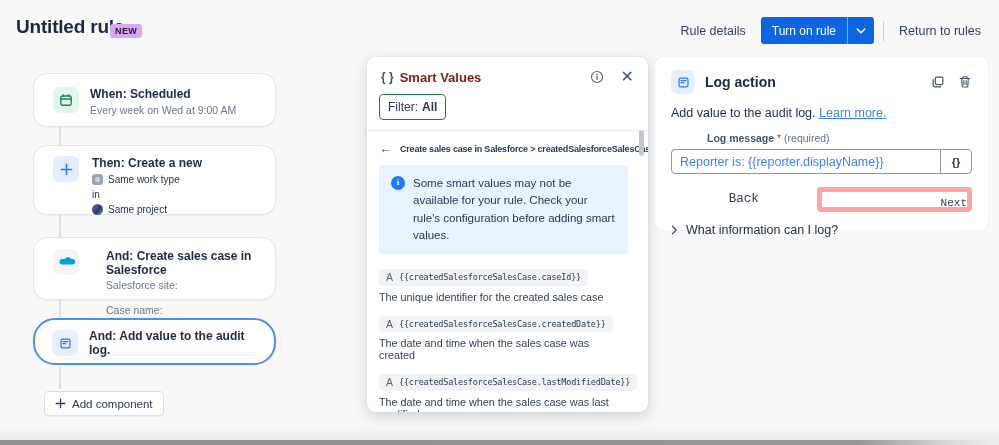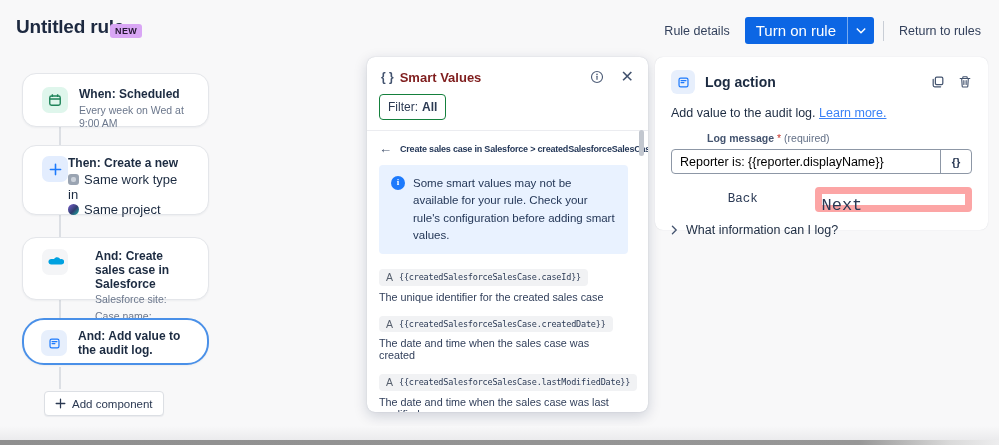--- a/index.html
+++ b/index.html
@@ -7,32 +7,32 @@
        font-family:"Liberation Sans",sans-serif;background:#f8f8f9;color:#1c2b41;}
   .abs{position:absolute;}
 
   
   .page-title{left:16px;top:16px;font-size:19px;font-weight:700;color:#1d2940;letter-spacing:-.2px;}
   .badge-new{left:110px;top:24px;background:#d9a6f5;color:#241733;font-size:9px;font-weight:700;
              padding:2px 5px;border-radius:3px;letter-spacing:.4px;}
   .hdr-actions{right:12px;top:17px;display:flex;align-items:center;gap:9px;}
   .txt-btn{font-size:12.5px;font-weight:500;color:#33415c;padding:5px 6px;border-radius:3px;cursor:pointer;}
   .split-btn{display:flex;align-items:stretch;background:#0c66e4;border-radius:3px;color:#fff;height:27px;cursor:pointer;}
-  .split-main{display:flex;align-items:center;padding:0 11px;font-size:15px;font-weight:500;}
+  .split-main{display:flex;align-items:center;padding:0 11px;font-size:12px;font-weight:500;}
   .split-chev{display:flex;align-items:center;padding:0 8px;border-left:1px solid rgba(255,255,255,.45);}
   .vdiv{width:1px;height:20px;background:#c9ced6;}
 
   
-  .card{left:22px;width:187px;background:#fff;border:1px solid #e4e6ea;border-radius:14px;
+  .card{left:33px;width:243px;background:#fff;border:1px solid #e4e6ea;border-radius:14px;
         box-shadow:0 1px 2px rgba(9,30,66,.05);box-sizing:border-box;}
   .conn{left:59px;width:2px;background:#dcdfe4;}
   .icon-sq{width:26px;height:26px;border-radius:7px;display:flex;align-items:center;justify-content:center;flex:none;}
   .card-title{font-size:12px;font-weight:600;color:#1c2b41;line-height:14px;}
   .card-sub{font-size:10.5px;color:#6b778c;line-height:13px;margin-top:3px;}
-  .mini-row{display:flex;align-items:center;gap:5px;font-size:13px;color:#1c2b41;line-height:15px;}
+  .mini-row{display:flex;align-items:center;gap:5px;font-size:10px;color:#1c2b41;line-height:15px;}
   .wt-ico{width:11px;height:11px;border-radius:3px;background:#9aa4b2;display:flex;align-items:center;justify-content:center;flex:none;}
   .wt-ico i{display:block;width:5px;height:5px;border-radius:2px;background:#ccd2db;}
   .proj-ico{width:11px;height:11px;border-radius:50%;flex:none;
             background:linear-gradient(135deg,#7a5fd0 0%,#2f3d6e 55%,#19b5a5 100%);}
   .sel{border:2px solid #4a90e8;border-radius:22px;}
   .addc{left:44px;top:391px;height:23px;display:flex;align-items:center;gap:6px;padding:0 10px;
         background:#fff;border:1px solid #dcdfe4;border-radius:4px;font-size:11.5px;font-weight:500;
         color:#2b3952;box-shadow:0 1px 1px rgba(9,30,66,.06);cursor:pointer;}
 
   
@@ -79,28 +79,28 @@
   .la-tool{cursor:pointer;display:flex;align-items:center;}
   .la-desc{padding:12px 16px 0;font-size:12.5px;color:#1c2b41;}
   .la-link{color:#3b82f6;text-decoration:underline;cursor:pointer;}
   .la-label{padding:12px 16px 4px;font-size:10.5px;}
   .la-label b{font-weight:700;color:#44546f;margin-left:36px;}
   .la-star{color:#c9372c;}
   .la-req{color:#626f86;}
   .la-input-row{margin:1px 16px 0;display:flex;border:1px solid #8d97a6;border-radius:4px;height:25px;
                 box-sizing:border-box;background:#fff;overflow:hidden;}
   .la-input-row input{flex:1;border:none;outline:none;padding:0 8px;font-size:12.5px;
-                      font-family:"Liberation Sans",sans-serif;color:#000000;min-width:0;background:transparent;}
+                      font-family:"Liberation Sans",sans-serif;color:#3b82f6;min-width:0;background:transparent;}
   .la-addon{width:30px;border-left:1px solid #8d97a6;display:flex;align-items:center;justify-content:center;
             font-size:11px;font-weight:700;color:#2b3a55;cursor:pointer;}
   .la-buttons{display:flex;margin:13px 16px 0;align-items:center;font-family:Liberation Mono, monospace;}
   .la-back{flex:1;text-align:center;font-size:12.5px;font-weight:500;color:#2b3a55;line-height:25px;
            border-radius:4px;cursor:pointer;}
-  .la-next{flex:1;height:25px;line-height:23px;text-align:left;font-size:17px;font-weight:500;color:#2b3a55;
-           border:7px solid #fca5a5;border-radius:4px;background:#fff;box-sizing:border-box;cursor:pointer;}
+  .la-next{flex:1;height:25px;line-height:23px;text-align:right;font-size:11px;font-weight:500;color:#2b3a55;
+           border:5px solid #fca5a5;border-radius:4px;background:#fff;box-sizing:border-box;cursor:pointer;}
   .la-expander{margin:11px 16px 0;display:flex;align-items:center;gap:8px;font-size:12.5px;color:#1c2b41;cursor:pointer;}
 
   
   .bottom-fade{left:0;right:0;bottom:5px;height:14px;background:linear-gradient(#f8f8f9,#ebebed);}
   .bottom-bar{left:0;bottom:0;width:100%;height:5px;
               background:linear-gradient(to right,#8f8f8f 0%,#979797 86%,#d9d9d9 95%,#ededee 100%);}
 </style>
 </head>
 <body>
 
@@ -135,21 +135,21 @@
         </svg>
     </div>
     <div>
       <div class="card-title">When: Scheduled</div>
       <div class="card-sub">Every week on Wed at 9:00 AM</div>
     </div>
   </div>
 </div>
 
 <div class="abs card" style="top:145px;height:70px;">
-  <div style="display:flex;gap:0;padding:10px 14px 0 19px;">
+  <div style="display:flex;gap:13px;padding:10px 14px 0 19px;">
     <div class="icon-sq" style="background:#e3edfe;">
       <svg width="13" height="13" viewBox="0 0 14 14">
           <path d="M7 1.5v11M1.5 7h11" stroke="#1d7afc" stroke-width="1.7" stroke-linecap="round"></path>
         </svg>
     </div>
     <div>
       <div class="card-title">Then: Create a new</div>
       <div class="mini-row" style="margin-top:2px;">
         <span class="wt-ico">
             <i></i>
@@ -168,21 +168,21 @@
 <div class="abs card" style="top:237px;height:63px;">
   <div style="display:flex;gap:27px;padding:11px 14px 0 19px;">
     <div class="icon-sq" style="background:#f4f5f7;">
       <svg width="17" height="12" viewBox="0 0 24 15">
           <path fill="#00A1E0" d="M10 3.1C10.9 1.8 12.5.9 14.2.9c2 0 3.7 1.1 4.6 2.7.5-.2 1.1-.3 1.6-.3 2.2 0 3.9 1.8 3.9 3.9s-1.7 3.9-3.9 3.9H5.9C3.7 11.1 2 9.3 2 7.1s1.8-4 4-4c.4 0 .8.1 1.2.2.7-.1 1.9-.2 2.8-.2z"></path>
         </svg>
     </div>
     <div>
       <div class="card-title">And: Create sales case in Salesforce</div>
       <div class="card-sub" style="margin-top:2px;">Salesforce site:</div>
-      <div class="card-sub" style="margin-top:4px;">Case name:</div>
+      <div class="card-sub" style="margin-top:12px;">Case name:</div>
       <div class="card-sub" style="margin-top:0;">Case description:</div>
     </div>
   </div>
 </div>
 
 <div class="abs card sel" style="top:318px;height:47px;">
   <div style="display:flex;gap:11px;padding:9px 14px 0 17px;align-items:center;">
     <div class="icon-sq" style="background:#e7effc;">
       <svg width="13" height="13" viewBox="0 0 16 16">
           <rect x="2.5" y="2.5" width="11" height="11" rx="2" fill="none" stroke="#1d7afc" stroke-width="1.5"></rect>

